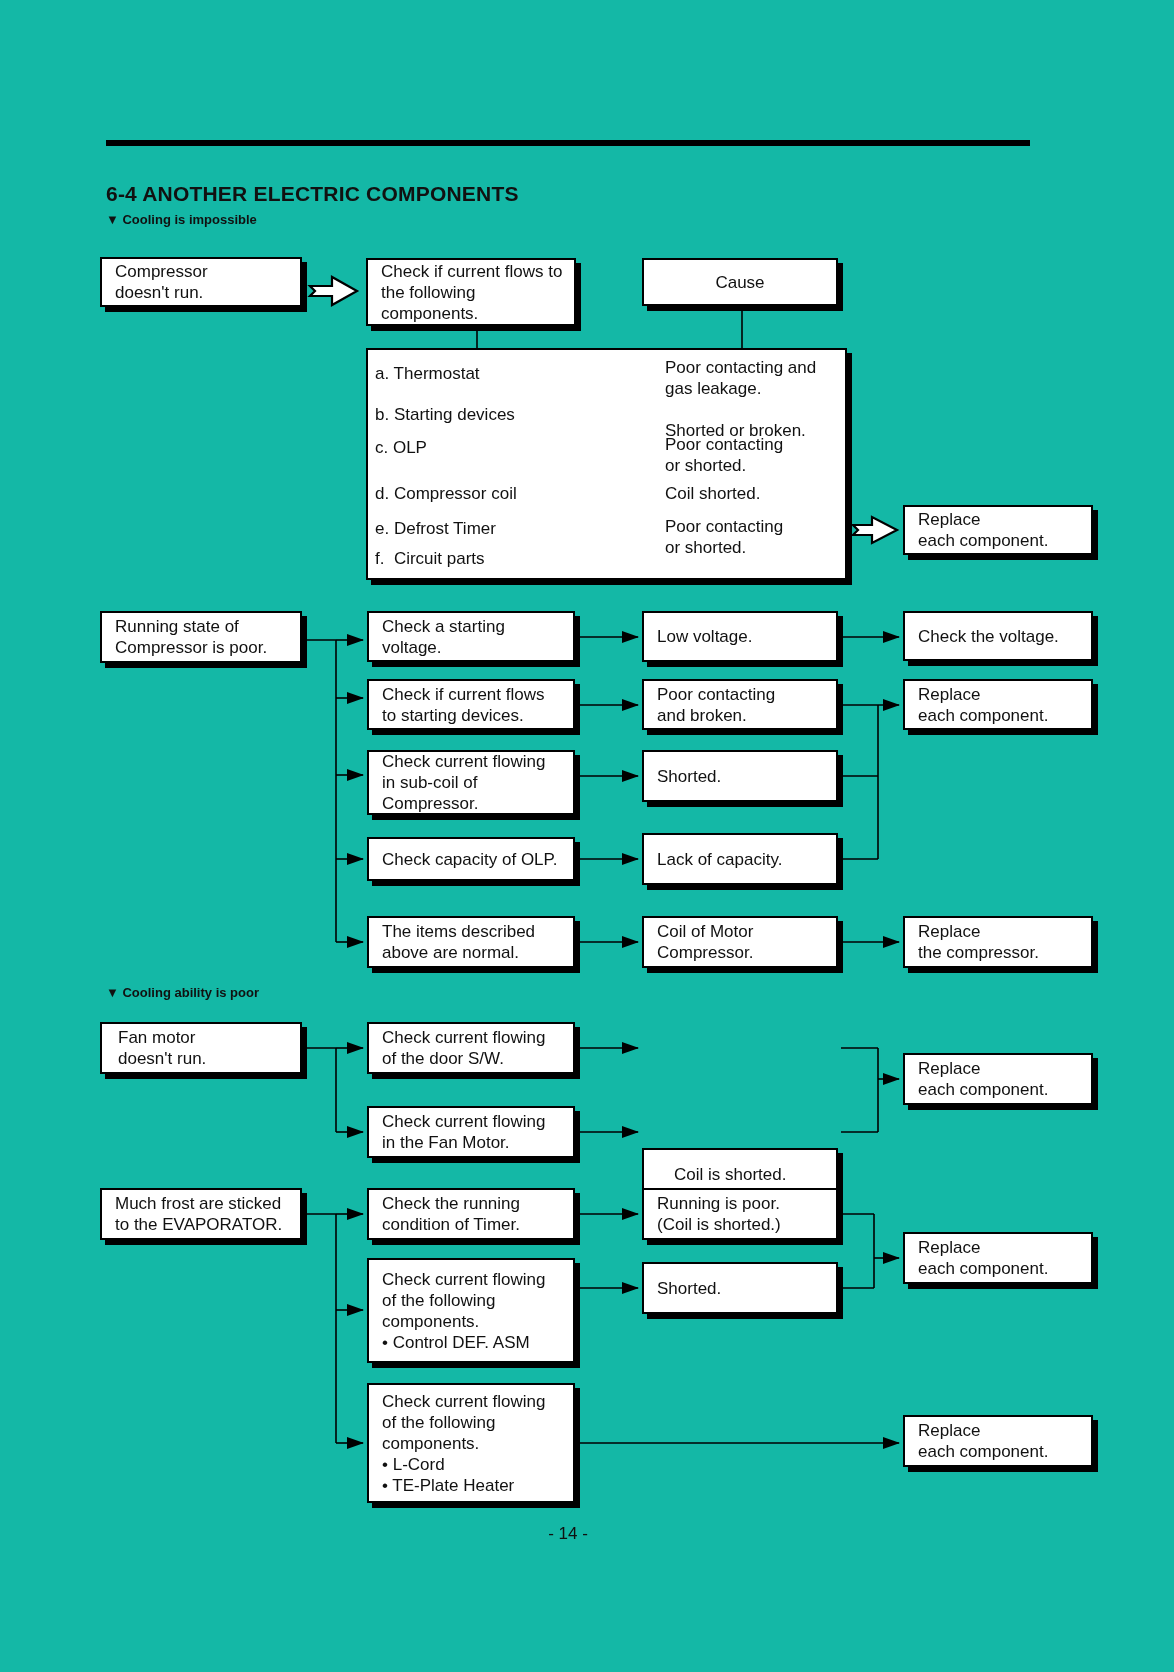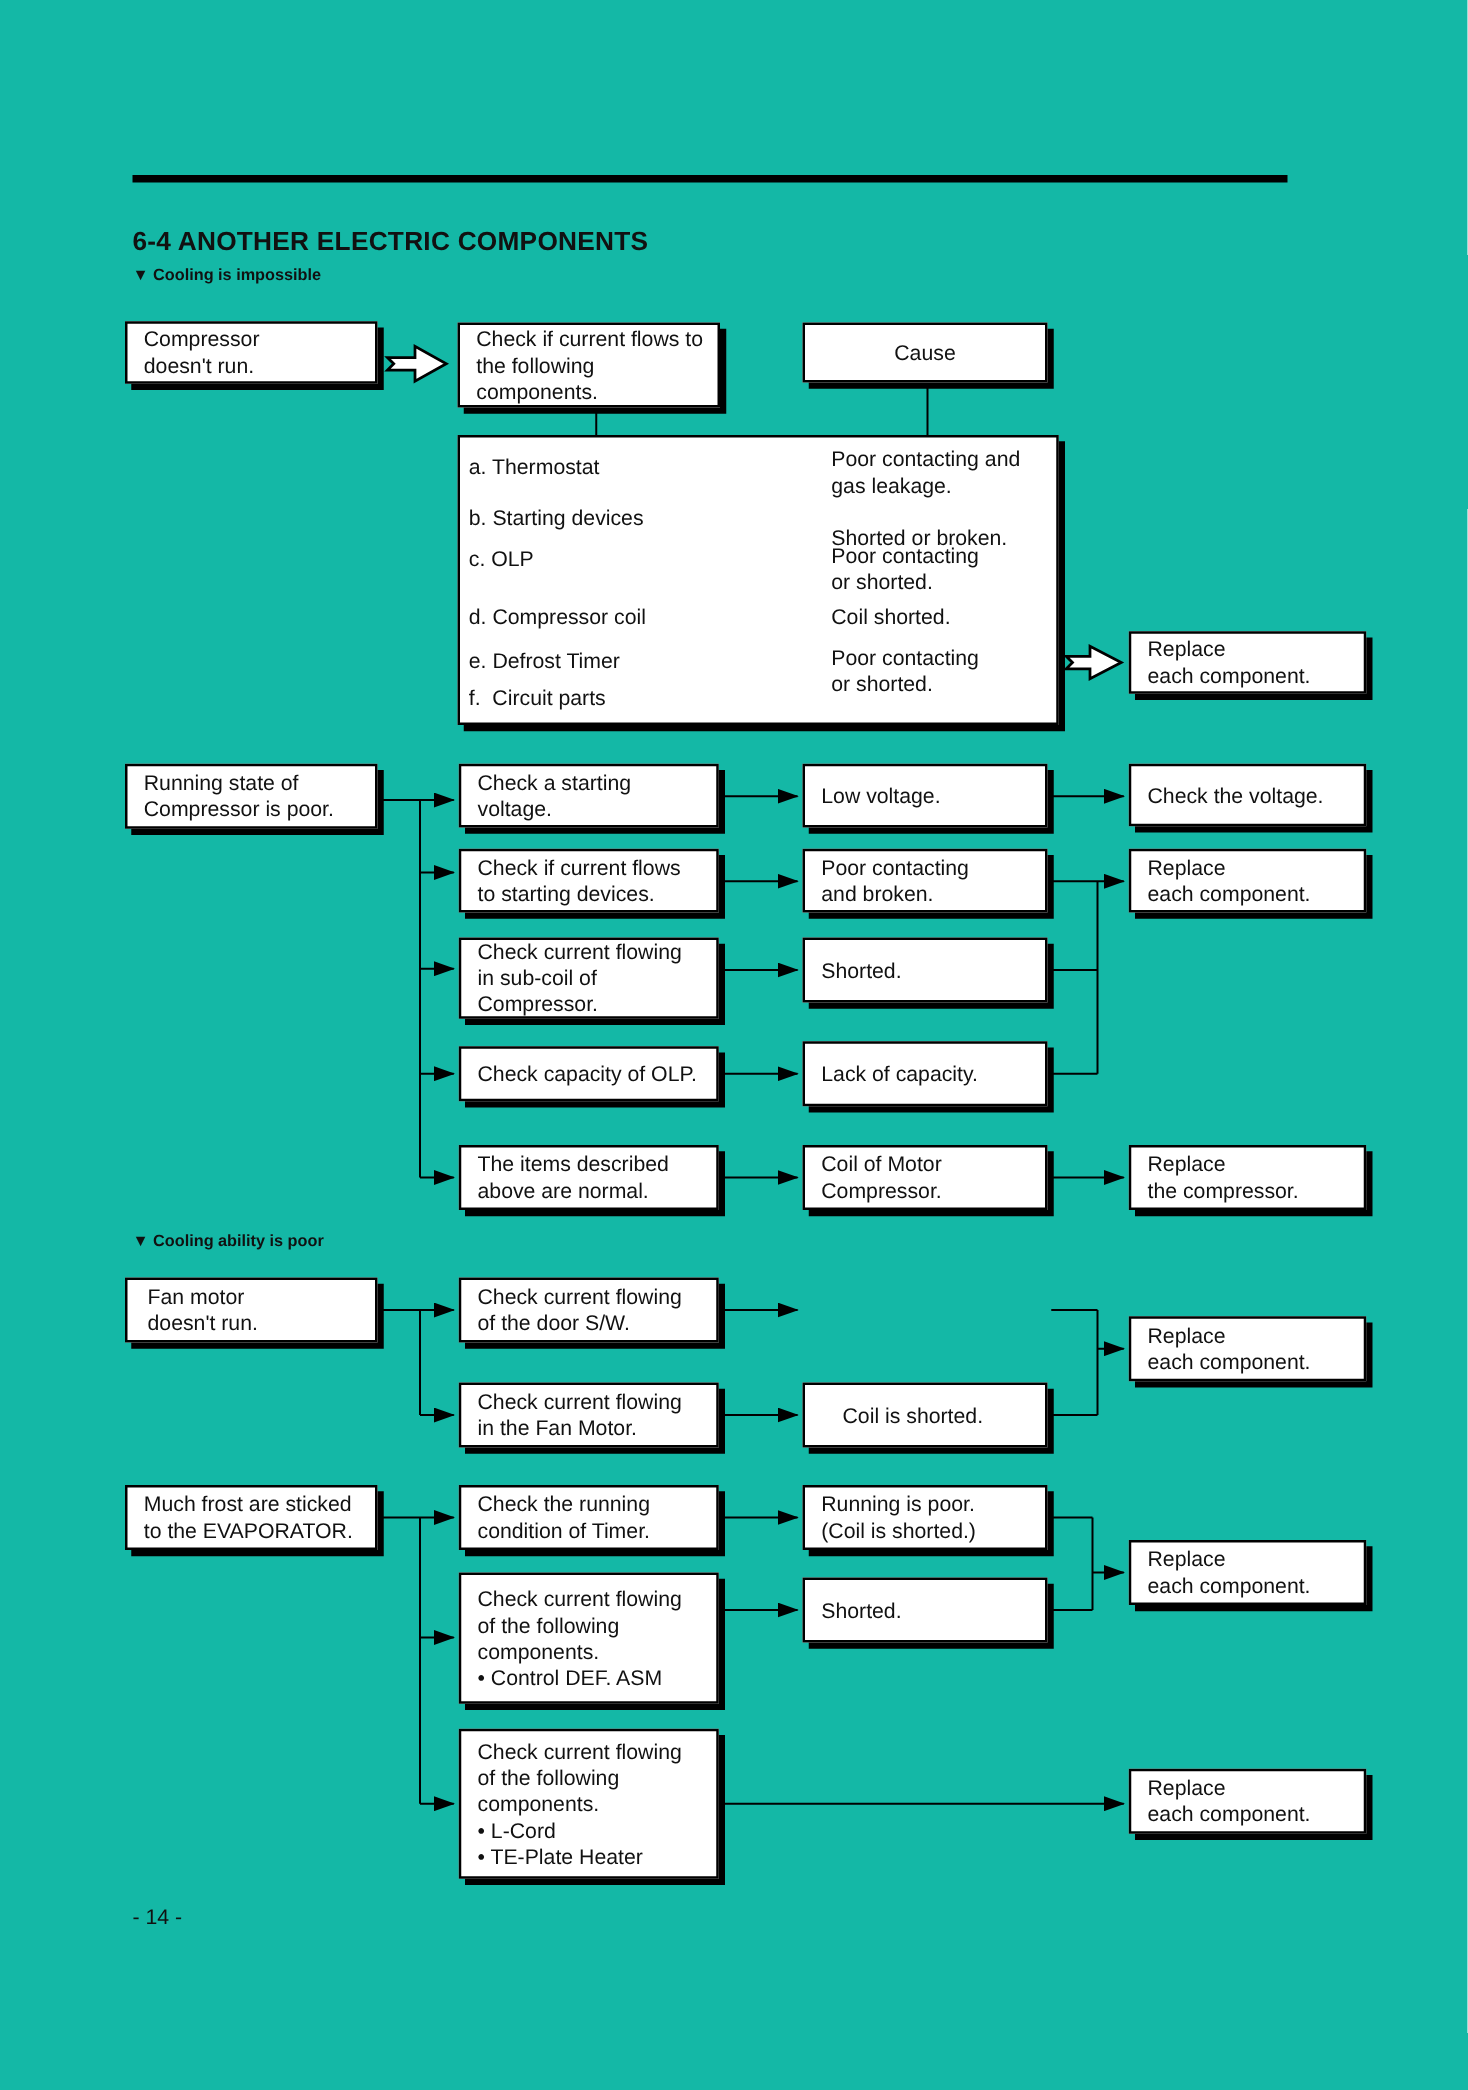--- a/index.html
+++ b/index.html
@@ -17,21 +17,21 @@
     font-size:17px; line-height:21px; white-space:pre-line;
     display:flex; flex-direction:column; justify-content:center;
     padding:2px 4px 2px 13px;
   }
   .box.center { align-items:center; padding-left:4px; text-align:center; }
   .bigbox {
     position:absolute; left:366px; top:348px; width:481px; height:232px;
     background:#fff; border:2.5px solid #000; box-shadow:5px 5px 0 #000; box-sizing:border-box;
   }
   .lbl { position:absolute; font-size:17px; line-height:21px; white-space:pre-line; }
-  .pageno { position:absolute; left:106px; top:1524px; width:924px; text-align:left; font-size:17px; }
+  .pageno { position:absolute; left:106px; top:1524px; width:924px; text-align:center; font-size:17px; }
   svg.wires { position:absolute; left:0; top:0; pointer-events:none; }
   svg.wires line, svg.wires polyline { stroke:#000; stroke-width:1.6; fill:none; }
   svg.wires .openarrow { fill:#fff; stroke:#000; stroke-width:2.2; stroke-linejoin:miter; }
 </style>
 </head>
 <body>
 
 <div class="page">
 
   <svg class="wires" width="1174" height="1672" viewBox="0 0 1174 1672">
@@ -175,21 +175,21 @@
   <div class="sec-heading" style="left:106px; top:985px;">▼ Cooling ability is poor</div>
 
   <div class="box" style="left:100px; top:1022px; width:202px; height:52px;padding-left:16px;">Fan motor
 doesn't run.</div>
   <div class="box" style="left:367px; top:1022px; width:208px; height:52px;">Check current flowing
 of the door S/W.</div>
   <div class="box" style="left:903px; top:1053px; width:190px; height:52px;">Replace
 each component.</div>
   <div class="box" style="left:367px; top:1106px; width:208px; height:52px;">Check current flowing
 in the Fan Motor.</div>
-  <div class="box" style="left:642px; top:1106px; width:196px; height:52px;padding-left:30px;">Coil is shorted.</div>
+  <div class="box" style="left:642px; top:1148px; width:196px; height:52px;padding-left:30px;">Coil is shorted.</div>
 
   <div class="box" style="left:100px; top:1188px; width:202px; height:52px;">Much frost are sticked
 to the EVAPORATOR.</div>
   <div class="box" style="left:367px; top:1188px; width:208px; height:52px;">Check the running
 condition of Timer.</div>
   <div class="box" style="left:642px; top:1188px; width:196px; height:52px;">Running is poor.
 (Coil is shorted.)</div>
   <div class="box" style="left:903px; top:1232px; width:190px; height:52px;">Replace
 each component.</div>
   <div class="box" style="left:367px; top:1258px; width:208px; height:105px;">Check current flowing

